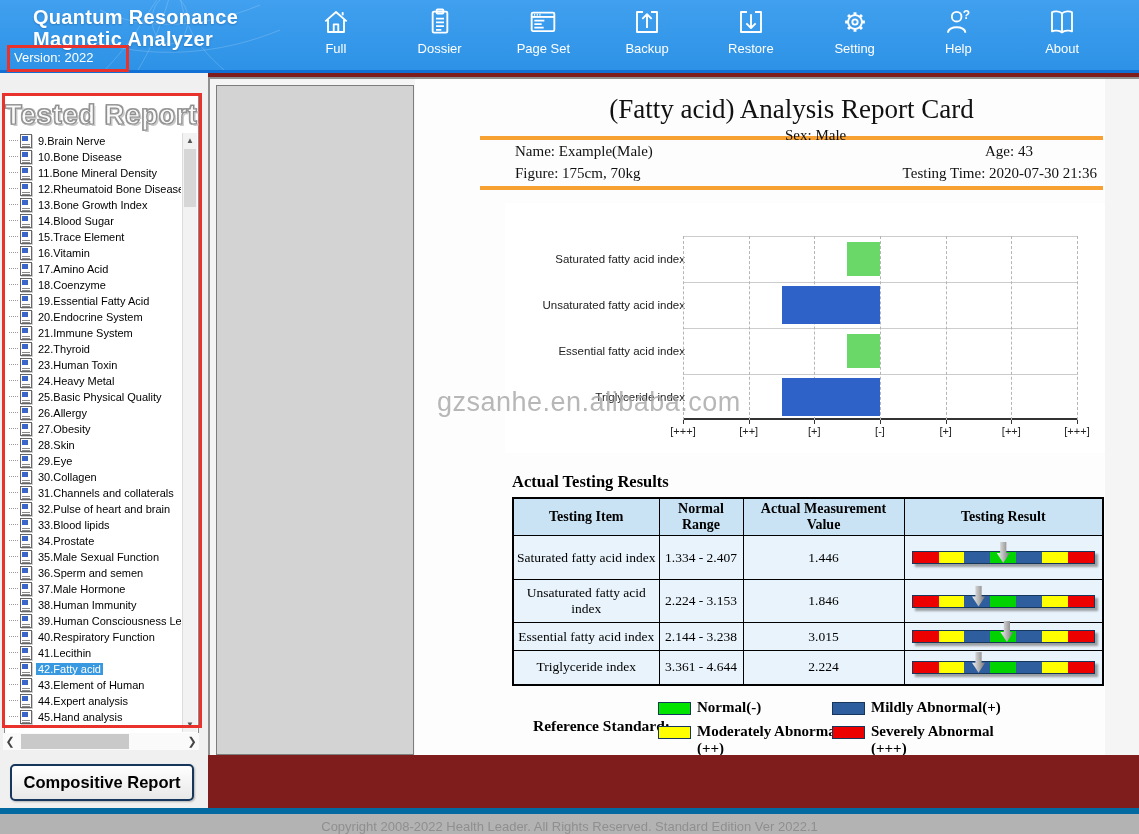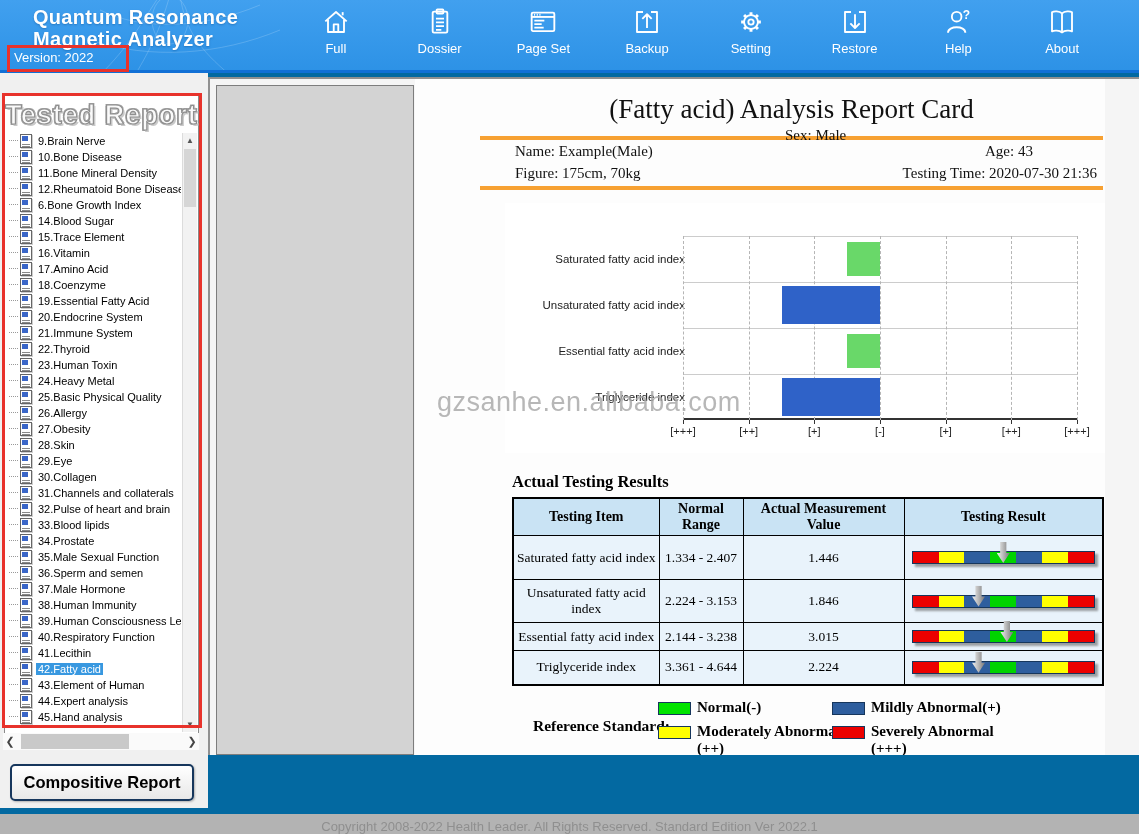--- a/index.html
+++ b/index.html
@@ -1,19 +1,19 @@
 <!DOCTYPE html>
 <html><head>
 <meta charset="utf-8">
 <style>
   * { margin:0; padding:0; box-sizing:border-box; }
   html,body { background:#888; }
   #canvas {
     position:relative; width:1139px; height:834px; overflow:hidden;
-    background:#0369a1; font-family:"Liberation Sans", sans-serif;
+    background:#7f1d1d; font-family:"Liberation Sans", sans-serif;
   }
   
   #header {
     position:absolute; left:0; top:0; width:1139px; height:73px;
     background:linear-gradient(180deg,#41a0ef 0%,#2d92e6 100%);
     border-bottom:3px solid #1170d6;
   }
   #header-deco { position:absolute; left:40px; top:0; width:280px; height:70px; opacity:.5; }
   #logo { position:absolute; left:33px; top:6px; color:#fff; }
   .logo-line { font-size:20px; font-weight:bold; line-height:22px; letter-spacing:.3px;
@@ -230,32 +230,32 @@
           <span class="nav-ic">
             <svg viewBox="0 0 24 24">
               <use href="#backup-icon" xlink:href="#backup-icon"></use>
             </svg>
           </span>
           <span class="nav-label">Backup</span>
         </div>
         <div class="nav-item">
           <span class="nav-ic">
             <svg viewBox="0 0 24 24">
+              <use href="#restore-icon" xlink:href="#restore-icon"></use>
+            </svg>
+          </span>
+          <span class="nav-label">Restore</span>
+        </div>
+        <div class="nav-item">
+          <span class="nav-ic">
+            <svg viewBox="0 0 24 24">
               <use href="#setting-icon" xlink:href="#setting-icon"></use>
             </svg>
           </span>
           <span class="nav-label">Setting</span>
-        </div>
-        <div class="nav-item">
-          <span class="nav-ic">
-            <svg viewBox="0 0 24 24">
-              <use href="#restore-icon" xlink:href="#restore-icon"></use>
-            </svg>
-          </span>
-          <span class="nav-label">Restore</span>
         </div>
         <div class="nav-item">
           <span class="nav-ic">
             <svg viewBox="0 0 24 24">
               <use href="#help-icon" xlink:href="#help-icon"></use>
             </svg>
           </span>
           <span class="nav-label">Help</span>
         </div>
         <div class="nav-item">
@@ -289,21 +289,21 @@
             <span class="tree-label">11.Bone Mineral Density</span>
           </div>
           <div class="tree-item">
             <span class="tree-dots"></span>
             <span class="doc-ic"></span>
             <span class="tree-label">12.Rheumatoid Bone Disease</span>
           </div>
           <div class="tree-item">
             <span class="tree-dots"></span>
             <span class="doc-ic"></span>
-            <span class="tree-label">6.Bone Growth Index</span>
+            <span class="tree-label">13.Bone Growth Index</span>
           </div>
           <div class="tree-item">
             <span class="tree-dots"></span>
             <span class="doc-ic"></span>
             <span class="tree-label">14.Blood Sugar</span>
           </div>
           <div class="tree-item">
             <span class="tree-dots"></span>
             <span class="doc-ic"></span>
             <span class="tree-label">15.Trace Element</span>

